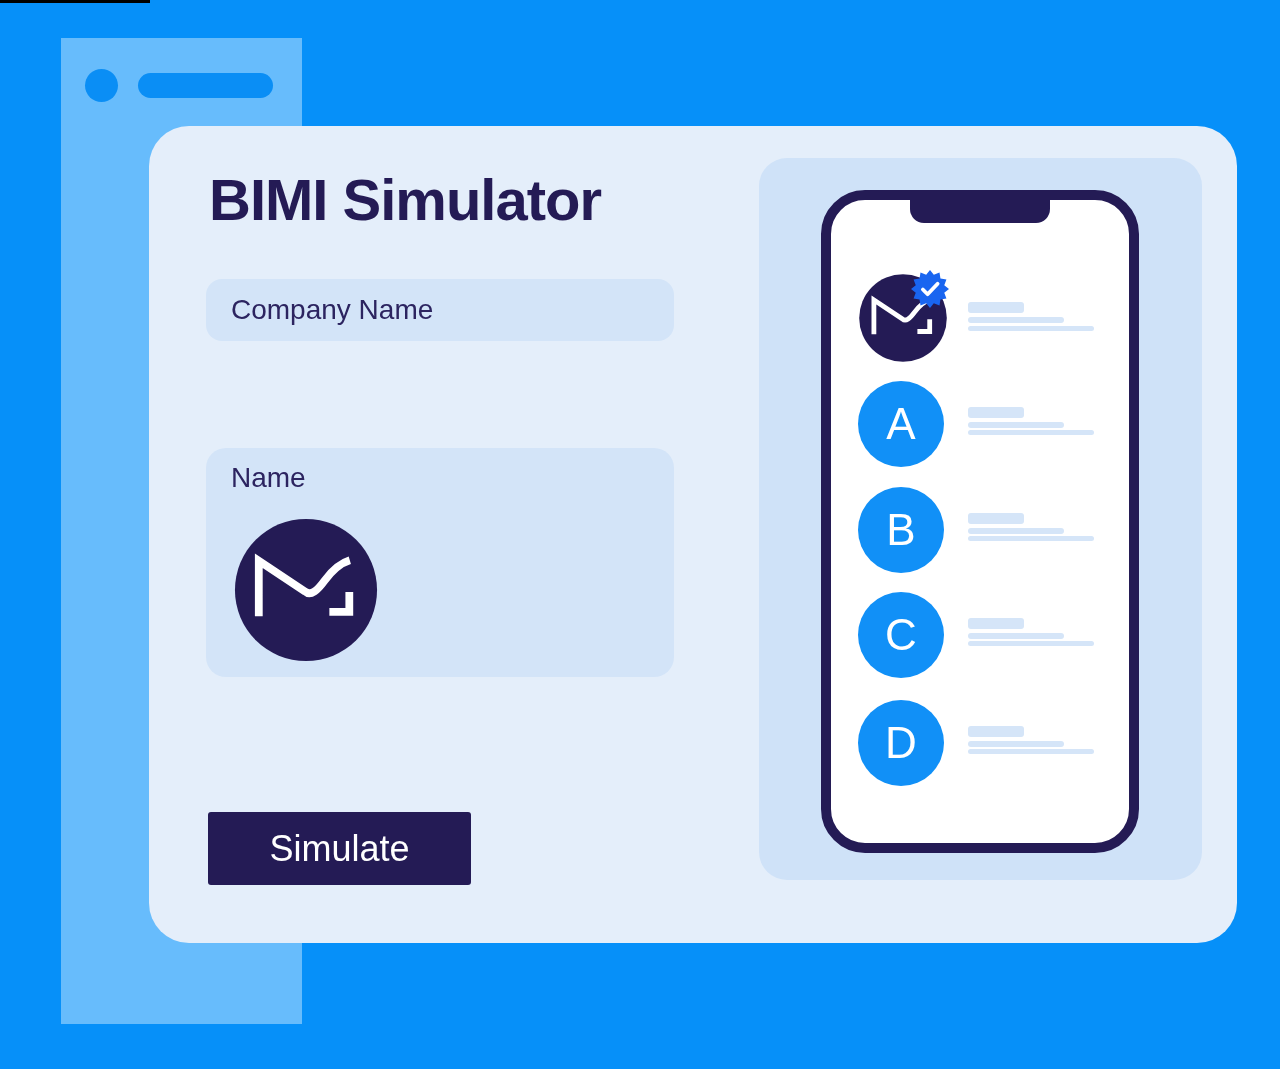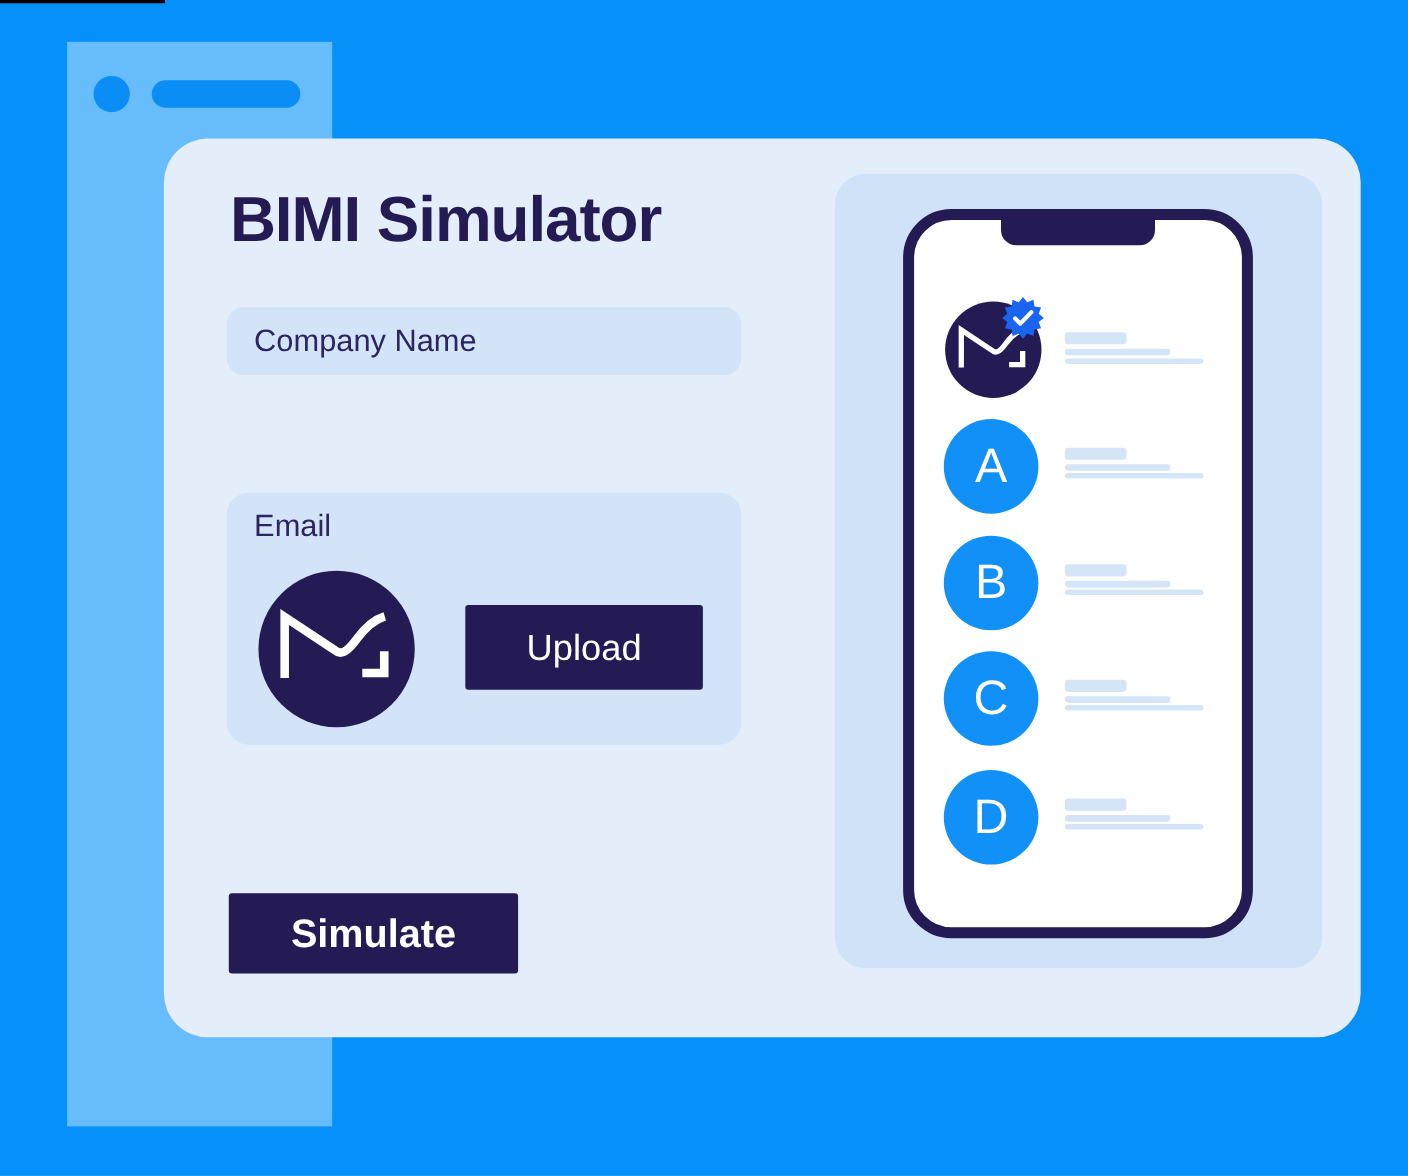--- a/index.html
+++ b/index.html
@@ -20,21 +20,21 @@
          background:#D3E4F8;border-radius:16px;padding:0 0 0 25px;box-sizing:border-box;
          font-family:"Liberation Sans",sans-serif;font-size:28px;color:#2C2460;}
   .field::placeholder{color:#2C2460;opacity:1;}
   .f1{top:153px;} .f2{top:237px;} .f3{top:580px;}
   .logo-panel{position:absolute;left:57px;top:322px;width:468px;height:229px;background:#D3E4F8;border-radius:20px;}
   .logo-label{position:absolute;left:25px;top:14px;font-size:28px;color:#2C2460;}
   .logo-mark{position:absolute;left:27px;top:69px;width:146px;height:146px;}
   .navy-btn{position:absolute;border:none;background:#241B55;color:#fff;border-radius:3px;
             font-family:"Liberation Sans",sans-serif;cursor:pointer;}
   .upload-btn{left:217px;top:102px;width:216px;height:77px;font-size:33px;}
-  .simulate-btn{left:59px;top:686px;width:263px;height:73px;font-size:36px;font-weight:bold;}
+  .simulate-btn{left:59px;top:686px;width:263px;height:73px;font-size:36px;}
   
   .preview-panel{position:absolute;left:610px;top:32px;width:443px;height:722px;background:#CFE2F8;border-radius:28px;}
   .phone{position:absolute;left:62px;top:32px;width:318px;height:663px;box-sizing:border-box;
          border:10px solid #241B55;border-radius:44px;background:#fff;}
   .screen{position:absolute;left:0;top:0;right:0;bottom:0;}
   .notch{position:absolute;top:-10px;left:50%;transform:translateX(-50%);width:140px;height:33px;
          background:#241B55;border-radius:0 0 14px 14px;}
   .email-row{position:absolute;left:27px;width:250px;}
   .avatar{position:absolute;left:0;top:0;}
   .badge{position:absolute;left:53px;top:-3px;width:38px;height:38px;}
@@ -58,29 +58,28 @@
     <div class="chrome-bar"></div>
   </div>
 
   <div class="card">
 
     <h1 class="title">BIMI Simulator</h1>
 
     <input class="field f1" type="text" placeholder="Company Name" style="">
 
     <div class="logo-panel">
-      <div class="logo-label">Email</div>
+      <div class="logo-label">Name</div>
 
       <svg class="logo-mark" viewBox="0 0 150 150">
         <circle cx="75" cy="75" r="73" fill="#241B55"></circle>
         <path d="M 26.5 102 L 26.5 45 L 74 76.5 C 80 82 87 75 94 65.5 C 101 56 110 47.5 120 44.5" fill="none" stroke="#fff" stroke-width="8"></path>
         <path d="M 119.5 77 L 119.5 97.5 L 99 97.5" fill="none" stroke="#fff" stroke-width="8"></path>
       </svg>
 
-      <button class="navy-btn upload-btn">Upload</button>
     </div>
 
 
     <button class="navy-btn simulate-btn">Simulate</button>
 
     <div class="preview-panel">
       <div class="phone">
         <div class="screen">
           <div class="notch"></div>
 

